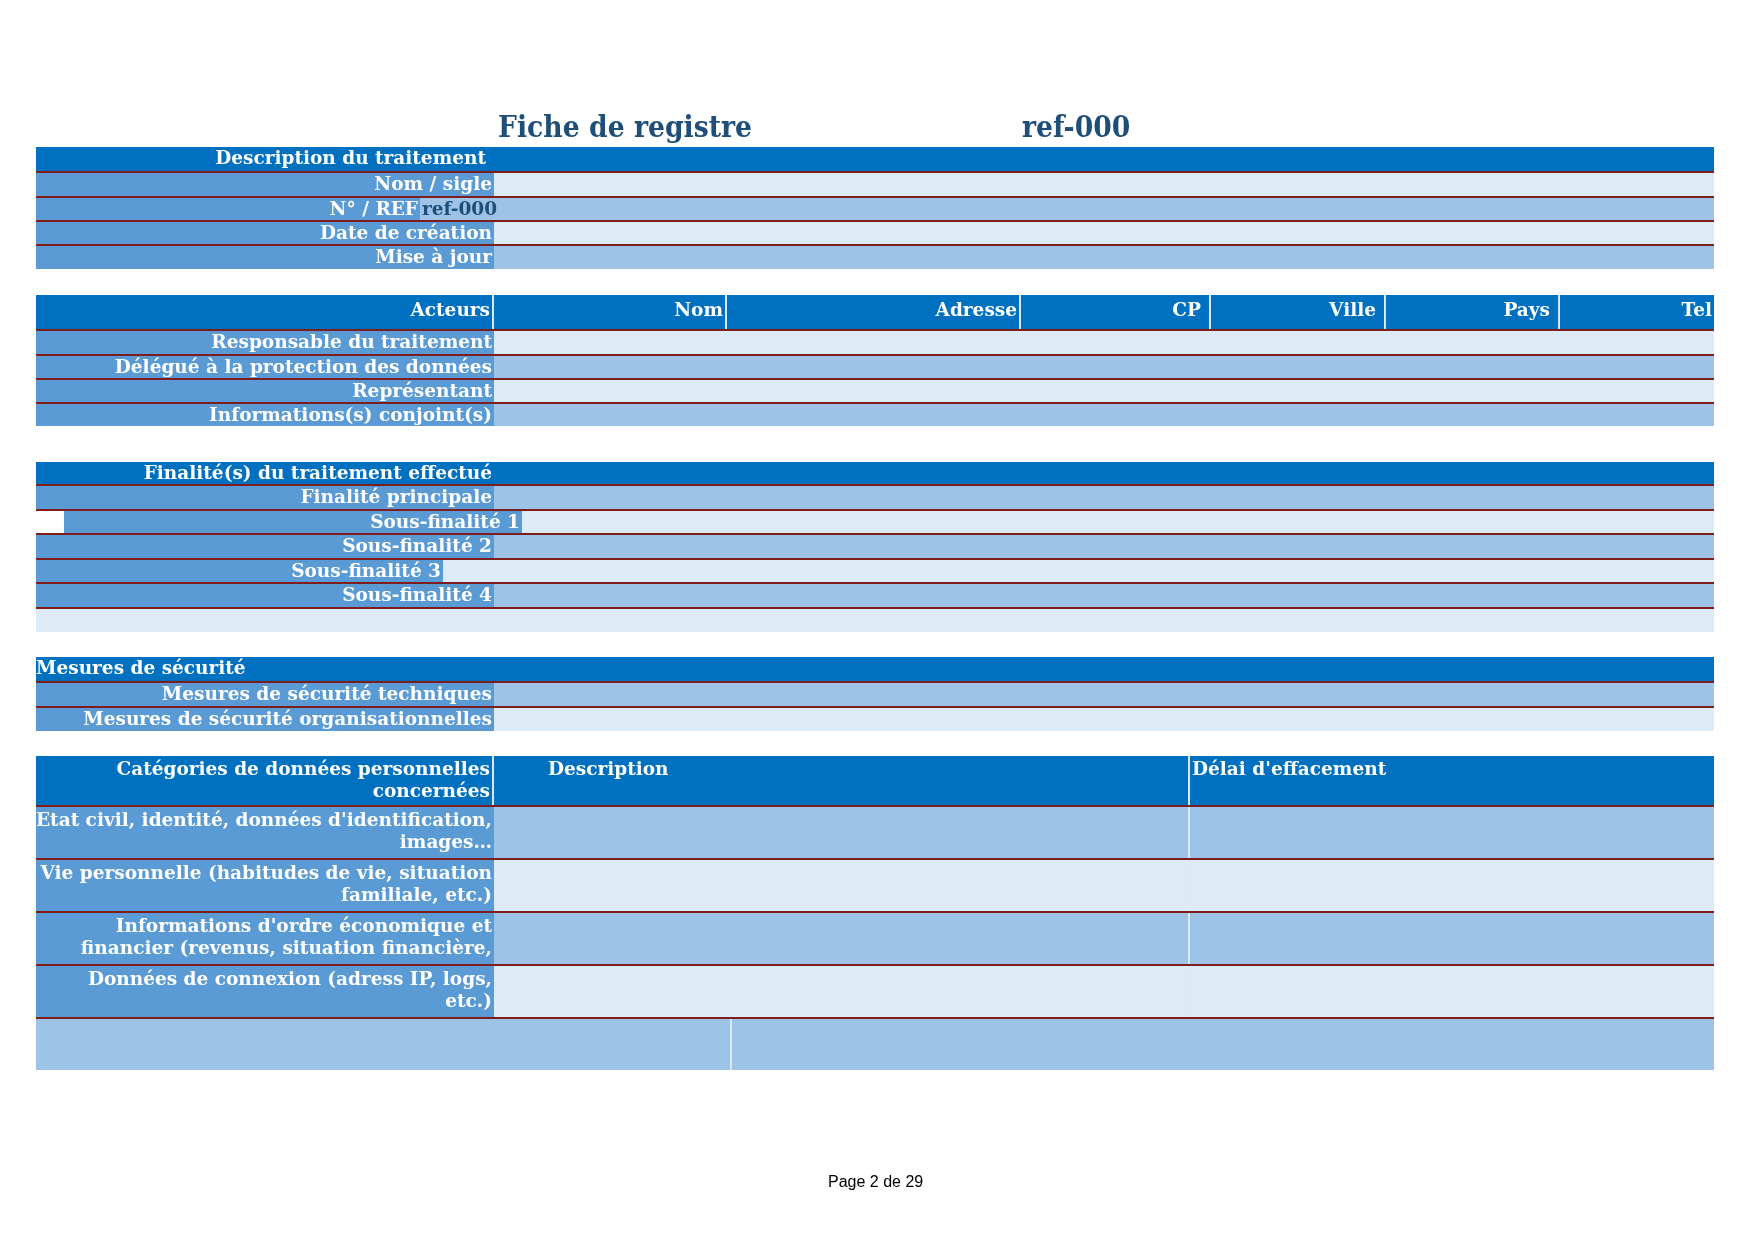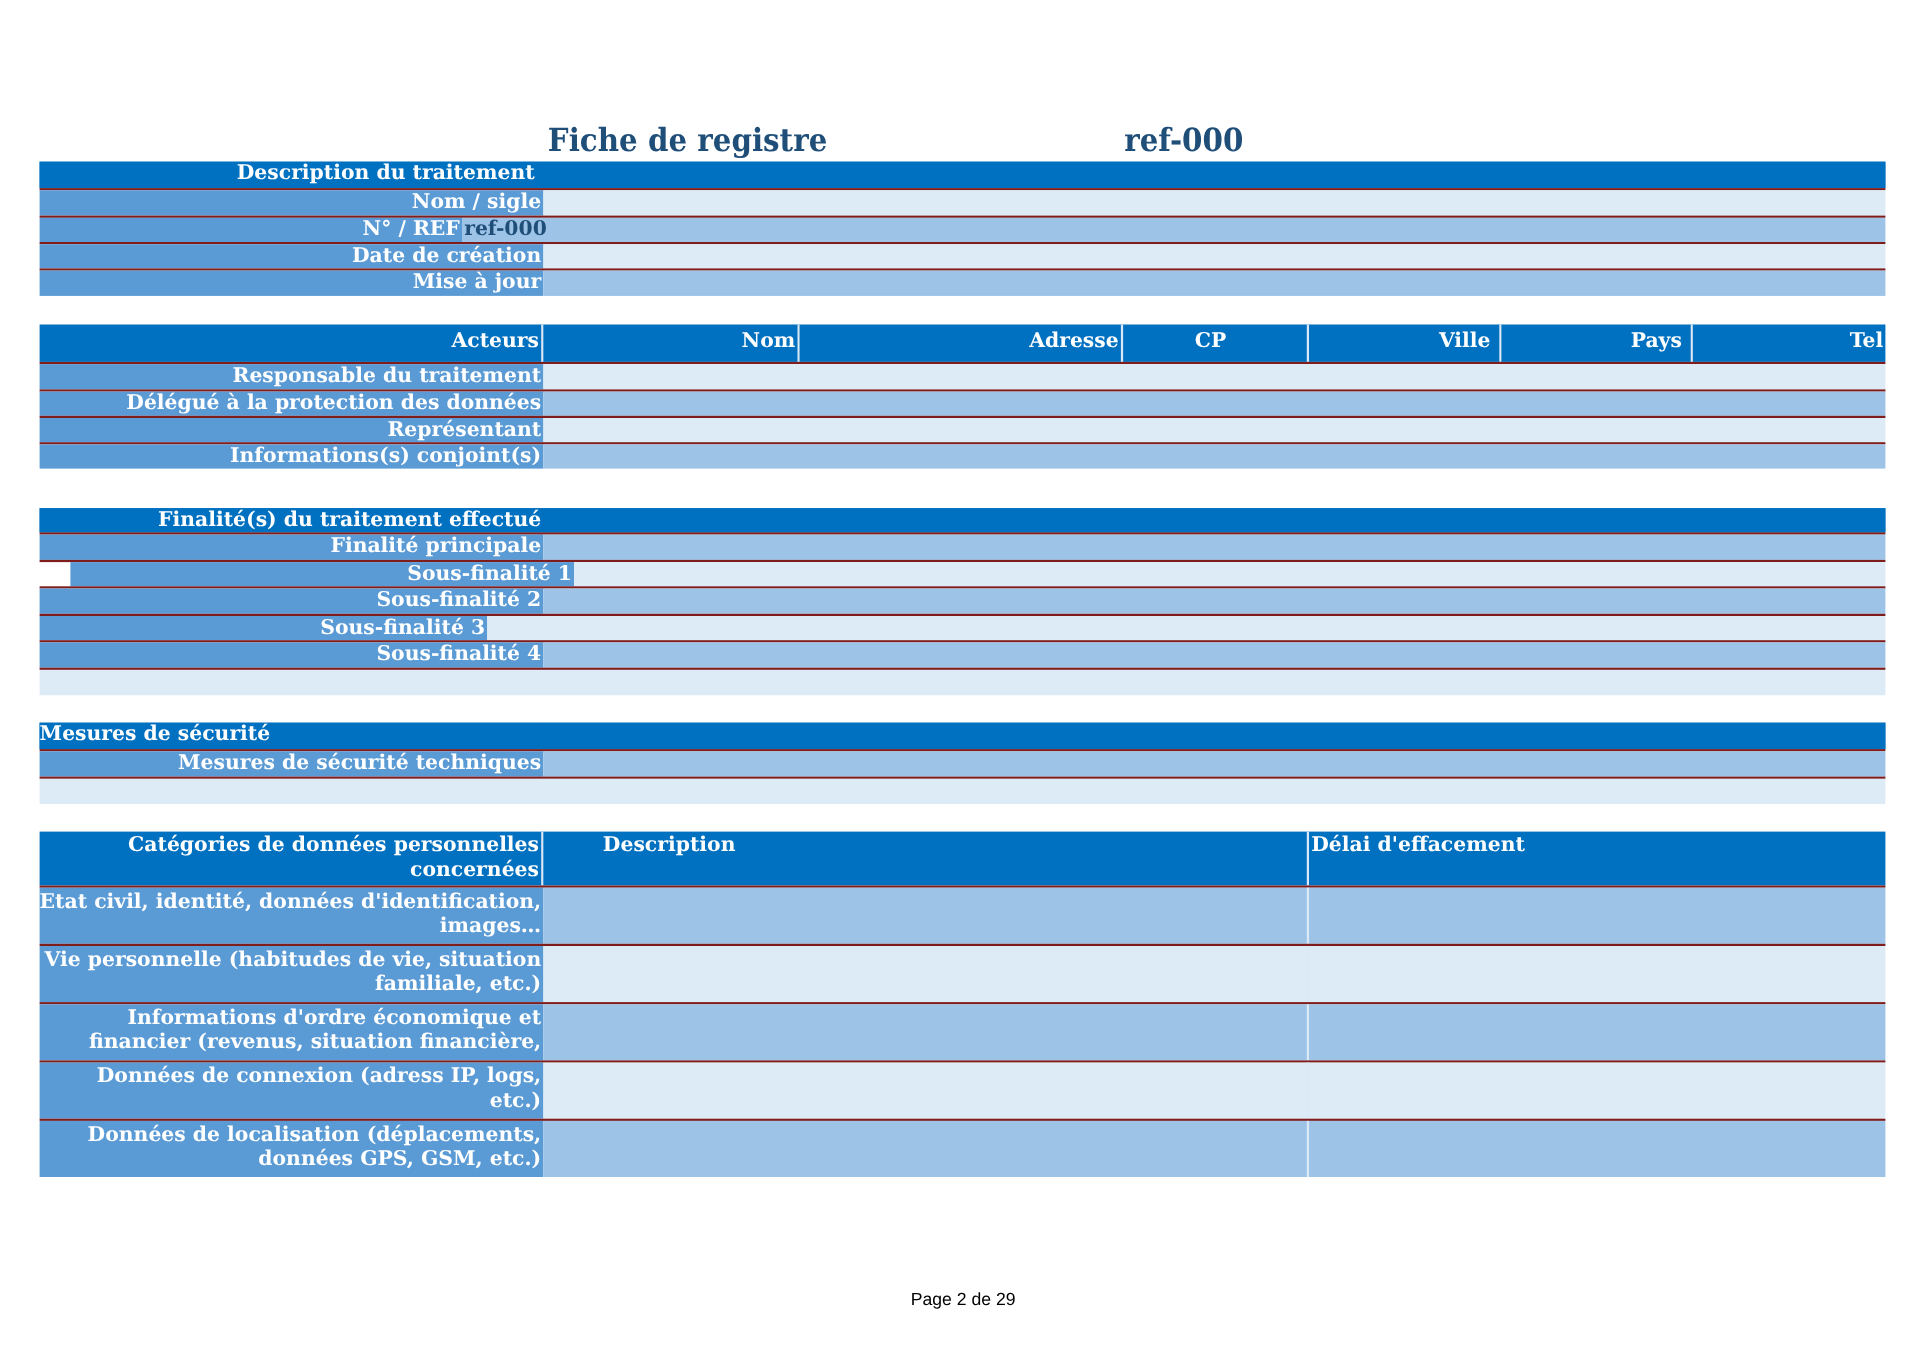--- a/index.html
+++ b/index.html
@@ -48,21 +48,21 @@
   </div>
   <div class="row gap" style="top:244px; height:25px;">
     <div class="cell lbl" style="width:458px;">Mise à jour</div>
     <div class="cell mid valtext" style="flex:1;"></div>
   </div>
 
   <div class="row" style="top:295px; height:34px;">
     <div class="cell hdr sep-r" style="width:458px; text-align:right; padding:4px 2px 0 0;">Acteurs</div>
     <div class="cell hdr sep-r" style="width:233px; text-align:right; padding:4px 2px 0 0;">Nom</div>
     <div class="cell hdr sep-r" style="width:294px; text-align:right; padding:4px 2px 0 0;">Adresse</div>
-    <div class="cell hdr sep-r" style="width:169px; text-align:center; padding:4px 8px 0 0;">CP</div>
+    <div class="cell hdr sep-r" style="width:190px; text-align:right; padding:4px 8px 0 0;">CP</div>
     <div class="cell hdr sep-r" style="width:175px; text-align:right; padding:4px 8px 0 0;">Ville</div>
     <div class="cell hdr sep-r" style="width:174px; text-align:right; padding:4px 8px 0 0;">Pays</div>
     <div class="cell hdr" style="flex:1; text-align:right; padding:4px 2px 0 0;">Tel</div>
   </div>
   <div class="row gap" style="top:329px; height:25px;">
     <div class="cell lbl" style="width:458px;">Responsable du traitement</div>
     <div class="cell light" style="flex:1;"></div>
   </div>
   <div class="row gap" style="top:354px; height:24px;">
     <div class="cell lbl" style="width:458px;">Délégué à la protection des données</div>
@@ -107,20 +107,21 @@
 
   <div class="row hdr" style="top:657px; height:24px;">
     <div class="cell hdr" style="width:458px; padding-right:8px;">Mesures de sécurité</div>
     <div class="cell hdr" style="flex:1;"></div>
   </div>
   <div class="row gap" style="top:681px; height:25px;">
     <div class="cell lbl" style="width:458px;">Mesures de sécurité techniques</div>
     <div class="cell mid" style="flex:1;"></div>
   </div>
   <div class="row gap" style="top:706px; height:25px;">
+    <div class="cell lbl" style="width:458px;">Mesures de sécurité organisationnelles</div>
     <div class="cell light" style="flex:1;"></div>
   </div>
 
   <div class="row" style="top:756px; height:49px;">
     <div class="cell hdr sep-r wrap" style="width:458px; text-align:right; padding-right:2px;">Catégories de données personnelles concernées</div>
     <div class="cell hdr sep-r" style="width:696px; padding:2px 0 0 54px;">Description</div>
     <div class="cell hdr" style="flex:1; padding:2px 0 0 2px;">Délai d'effacement</div>
   </div>
   <div class="row gap" style="top:805px; height:53px;">
     <div class="cell lbl wrap" style="width:458px;">Etat civil, identité, données d'identification, images…</div>
@@ -136,19 +137,18 @@
     <div class="cell lbl wrap" style="width:458px;">Informations d'ordre économique et financier (revenus, situation financière,</div>
     <div class="cell mid sep-r" style="width:696px;"></div>
     <div class="cell mid" style="flex:1;"></div>
   </div>
   <div class="row gap" style="top:964px; height:53px;">
     <div class="cell lbl wrap" style="width:458px;">Données de connexion (adress IP, logs, etc.)</div>
     <div class="cell light sep-r" style="width:696px;"></div>
     <div class="cell light" style="flex:1;"></div>
   </div>
   <div class="row gap" style="top:1017px; height:53px;">
-    <div class="cell lbl wrap" style="width:458px;">Données de localisation (déplacements, données GPS, GSM, etc.)</div>
     <div class="cell mid sep-r" style="width:696px;"></div>
     <div class="cell mid" style="flex:1;"></div>
   </div>
 </div>
 
 <div class="abs footer" style="left:828px; top:1173px;">Page 2 de 29</div>
 
 </body></html>

